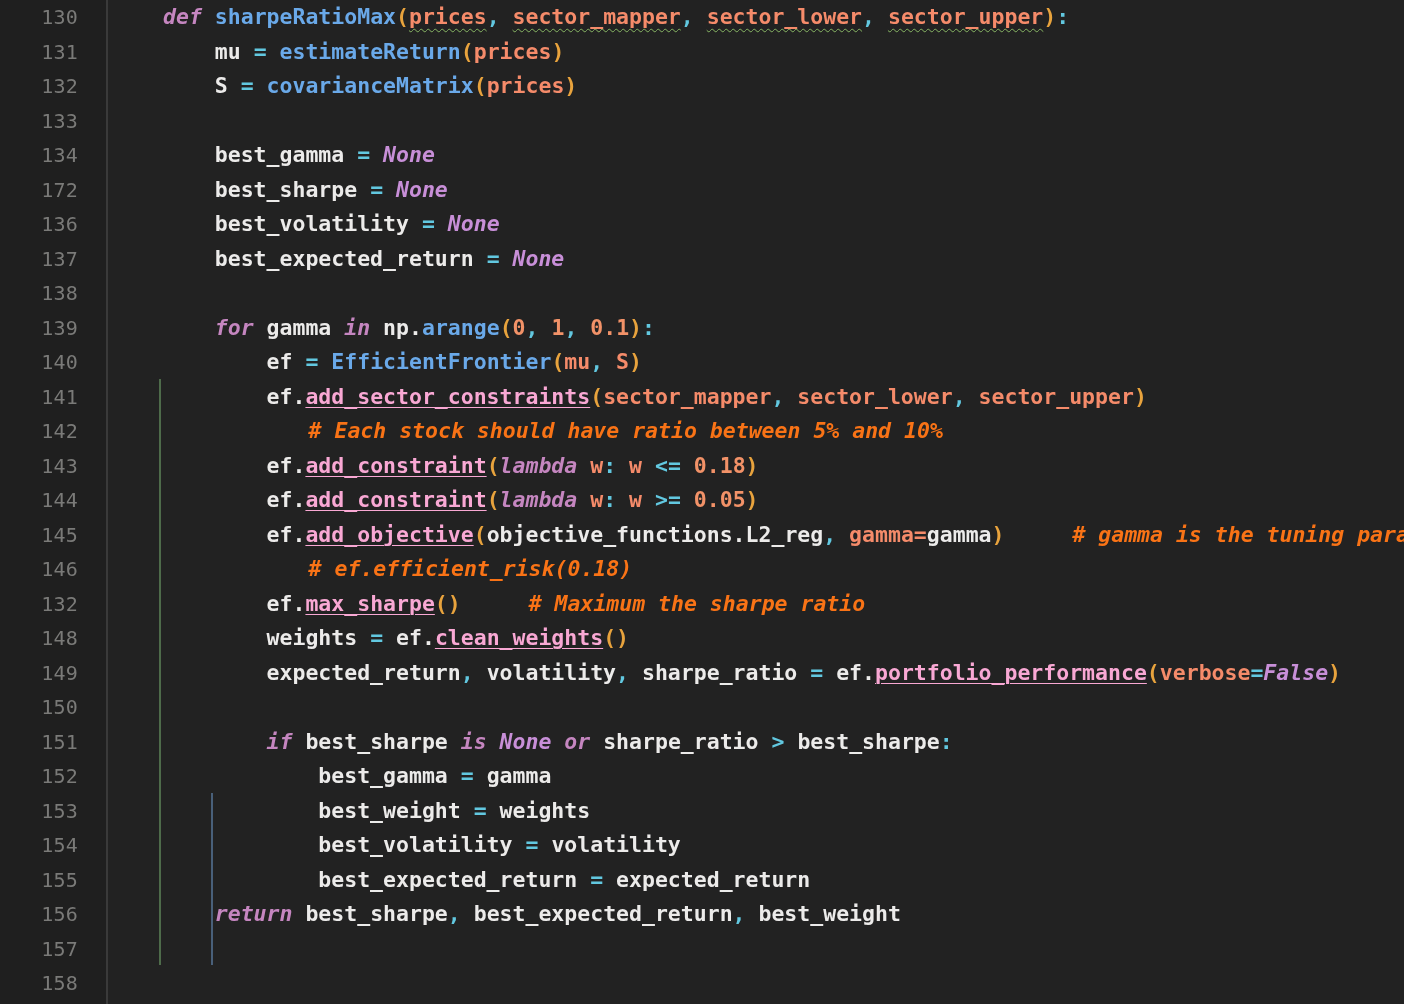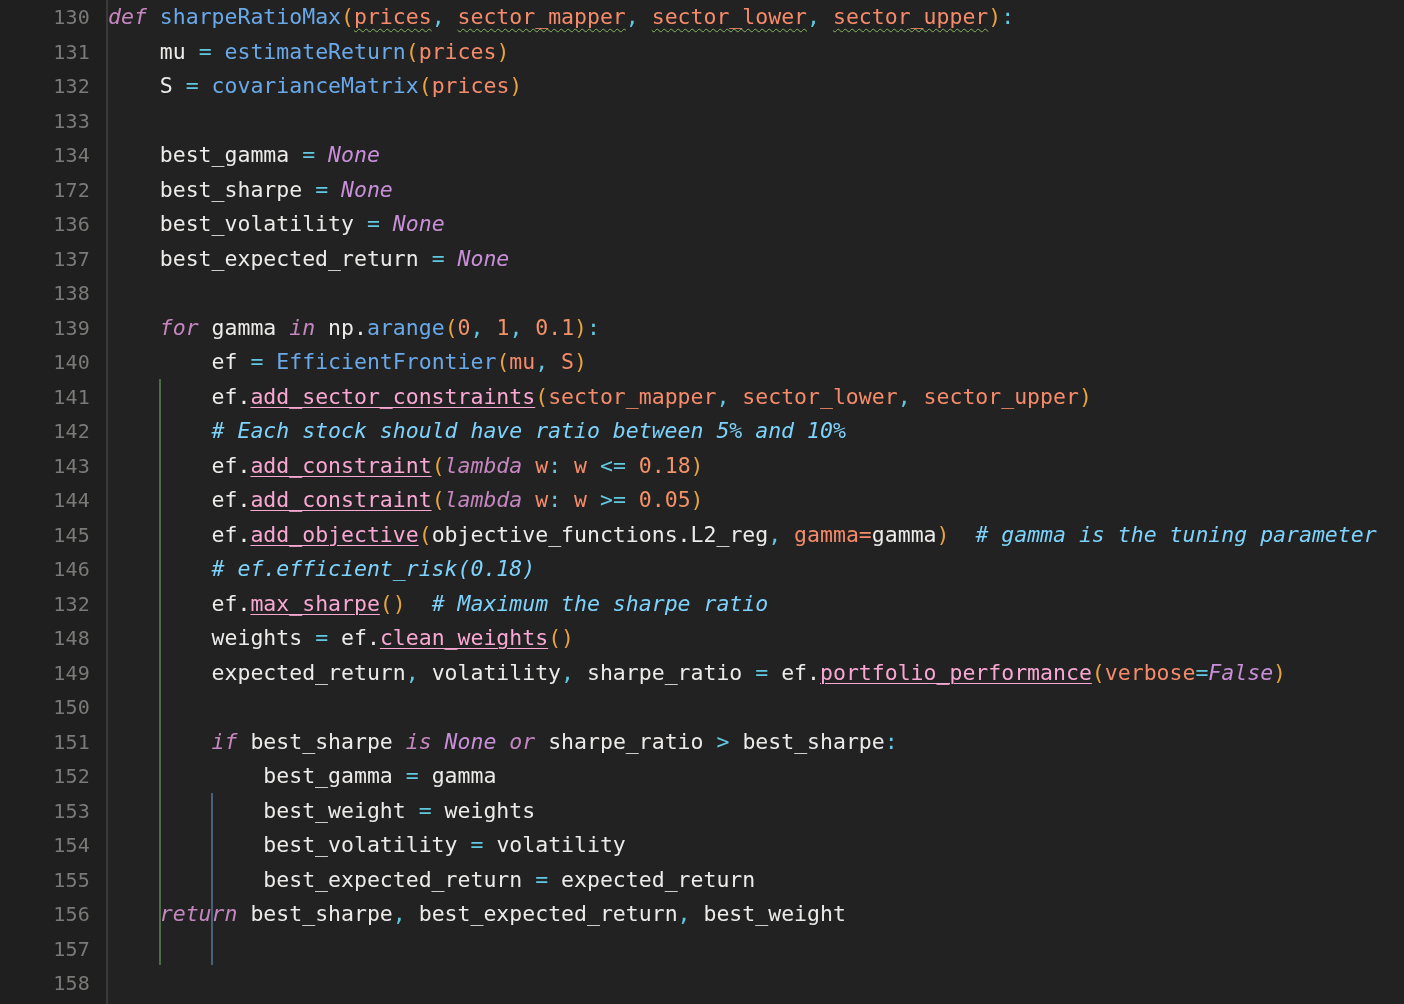--- a/index.html
+++ b/index.html
@@ -37,43 +37,45 @@
     top: 0;
     right: 0;
     width: 2px;
     height: 1004px;
     background: #3a3a3a;
   }
   .gutter-line {
     height: 34.5px;
     line-height: 34.5px;
     text-align: right;
-    padding-right: 18px;
+    padding-right: 30px;
     box-sizing: border-box;
     font-size: 20px;
     color: #7a7a78;
     letter-spacing: 0.2px;
   }
 
   
   #code {
     position: relative;
     flex: 1;
     height: 1004px;
     background: #222222;
     overflow: hidden;
   }
   .code-line {
     height: 34.5px;
     line-height: 34.5px;
     white-space: pre;
     font-size: 21.5px;
     color: #e8e8e8;
+    padding-left: 55px;
     box-sizing: border-box;
     letter-spacing: 0px;
+    font-weight: bold;
   }
 
   
   .indent-guide {
     position: absolute;
     width: 1.6px;
     z-index: 0;
   }
   #guide-green {
     left: 51px;
@@ -92,21 +94,21 @@
   
   .kw       { color: #c586c0; font-style: italic; }   
   .const    { color: #c88fd8; font-style: italic; }   
   .fn       { color: #6aa9e9; }                       
   .fn-u     { color: #f9a8d4; text-decoration: underline; text-decoration-thickness: 1px; text-underline-offset: 3px; }
   .param    { color: #f58b6a; }                       
   .num      { color: #f29268; }                       
   .paren    { color: #e8a33d; }
   .op       { color: #62c8e0; }                       
   .var      { color: #ecebea; }                       
-  .cmt      { color: #7dd3fc; font-style: italic; }   
+  .cmt      { color: #f97316; font-style: italic; margin-left: 42px; }   
   .punc     { color: #62c8e0; }                       
   .plain    { color: #ecebea; }
 
   
   .squig {
     text-decoration: underline wavy #86b463;
     text-decoration-thickness: 1.2px;
     text-underline-offset: 4px;
   }
 </style>

